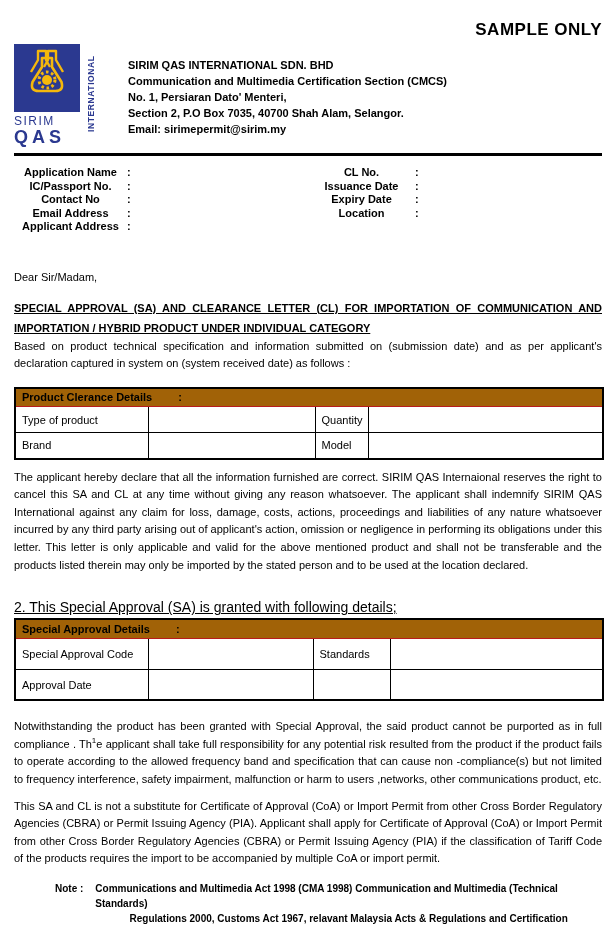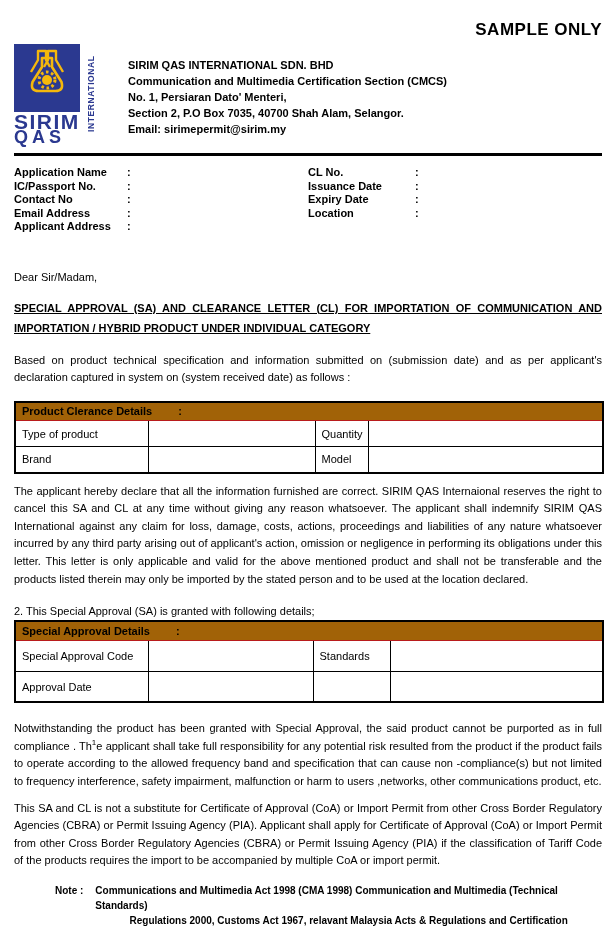--- a/index.html
+++ b/index.html
@@ -11,56 +11,56 @@
   }
 
   
   .sample { text-align:right; font-size:17px; font-weight:bold; letter-spacing:0.5px; margin-top:8px; }
 
   
   .letterhead { display:flex; margin-top:4px; }
   .logo-block { width:104px; display:flex; }
   .logo-main { width:86px; }
   .logo-square { width:66px; height:68px; background:#2b3990; display:block; }
-  .logo-word1 { color:#2b3990; font-weight:bold; font-size:21px; letter-spacing:1.5px; line-height:15px; margin-top:2px; }
+  .logo-word1 { color:#2b3990; font-weight:normal; font-size:12px; letter-spacing:1.5px; line-height:15px; margin-top:2px; }
   .logo-word2 { color:#2b3990; font-weight:bold; font-size:18px; letter-spacing:4px; line-height:17px; }
   .logo-vert {
     writing-mode:vertical-rl; transform:rotate(180deg);
     font-size:8.5px; font-weight:bold; color:#2b3990; letter-spacing:0.6px;
     height:100px; text-align:center; margin-left:-14px;
   }
   .company-info { flex:1; padding-left:10px; padding-top:13px; }
   .company-info div { font-size:11px; font-weight:bold; line-height:16px; }
 
   .rule { border:none; border-top:3px solid #000; margin-top:7px; }
 
   
   .fields { display:flex; margin-top:10px; }
   .fields-col { width:50%; }
-  .field-row { display:flex; line-height:13.5px; }
+  .field-row { display:flex; line-height:13.5px;text-align:center; }
   .flabel { font-size:11px; font-weight:bold; }
   .fields-col.left .flabel { width:113px; }
   .fields-col.right .flabel { width:107px; }
   .fcolon { font-size:11px; font-weight:bold; }
   .fvalue { font-size:11px; flex:1; }
 
   .salutation { font-size:11px; margin-top:37px; }
 
   .subject { margin-top:15px; font-size:11px; font-weight:bold; }
   .subject .l1 { display:block; text-decoration:underline; text-align:justify; text-align-last:justify; line-height:20px; }
   .subject .l2 { display:block; text-decoration:underline; line-height:20px; }
 
   .para { font-size:11px; line-height:17.6px; text-align:justify; }
-  .p1 { margin-top:14px; }
+  .p1 { }
   .p2 { margin-top:9px; }
   .p3 { margin-top:17px; }
   .p4 { margin-top:9px; }
   sup { font-size:8px; vertical-align:super; line-height:0; }
 
-  .sa-intro { font-size:11px; margin-top:17px; }
+  .sa-intro { font-size:14px; text-decoration:underline; margin-top:25px; }
 
   
   table.doc-table { border-collapse:collapse; width:588px; border:2px solid #000; table-layout:fixed; }
   table.doc-table td { border:1px solid #000; font-size:11px; padding:1px 6px; vertical-align:middle; overflow:hidden; }
   table.doc-table tr.thead td { background:#a16207; font-weight:bold; height:19px; border-bottom:1px solid #b91c1c; }
   .title-colon { margin-left:26px; font-weight:bold; }
   table.t1 { margin-top:14px; }
   table.t1 tr.body td { height:26px; }
   table.t2 { margin-top:3px; }
   table.t2 tr.body td { height:31px; }

